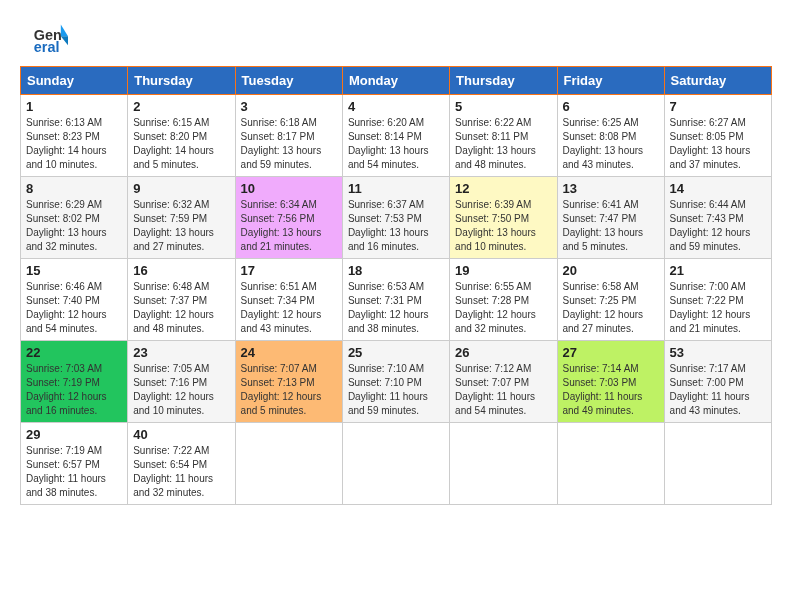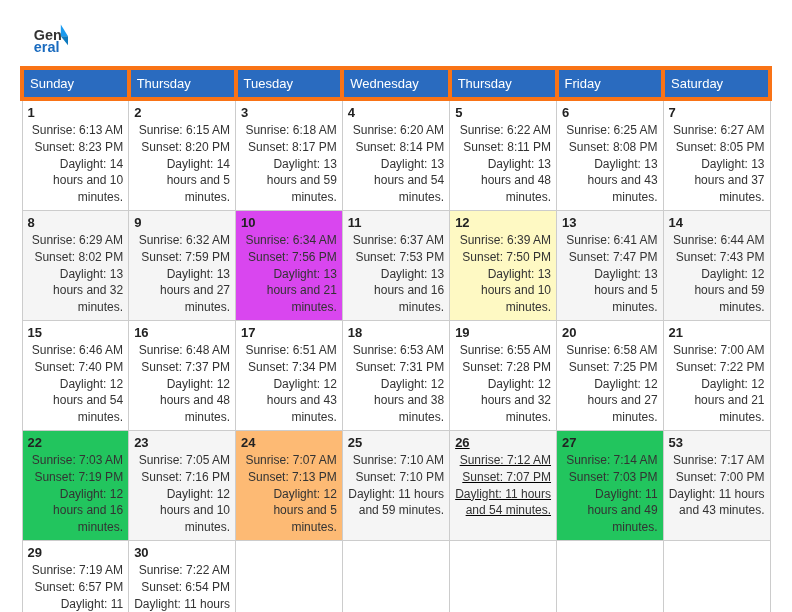--- a/index.html
+++ b/index.html
@@ -51,46 +51,45 @@
       width: 100%;
       border-collapse: collapse;
       font-size: 11px;
     }
     .calendar th {
       background-color: #2a6bbf;
       color: #fff;
       text-align: left;
       padding: 6px 6px;
       font-size: 13px;
-      font-weight: normal;
-      border: 4px solid #f97316;
+      font-weight: bold;
+      border: 1px solid #f97316;
     }
     .calendar td {
       border: 1px solid #ccc;
       vertical-align: top;
       padding: 4px 5px;
       width: 108px;
       min-height: 80px;
       background: #fff;
     }
     .calendar tr:nth-child(even) td {
       background: #f5f5f5;
     }
     .day-number {
       font-size: 13px;
       font-weight: bold;
       color: #222;
       display: block;
       margin-bottom: 2px;
     }
     .day-info {
-      font-size: 12px;
+      font-size: 10px;
       color: #333;
       line-height: 1.4;
-      text-align: right;
     }
     .empty-cell {
       background: #f9f9f9;
     }
   </style>
 </head>
 <body>
 
 <div class="header">
   <div class="logo">
@@ -112,21 +111,21 @@
     <div class="location"></div>
   </div>
 </div>
 
 <table class="calendar">
   <thead>
     <tr id="weekday-header">
     <th>Sunday</th>
         <th>Thursday</th>
         <th>Tuesday</th>
-        <th>Wednesday</th>
+        <th>Monday</th>
         <th>Thursday</th>
         <th>Friday</th>
         <th>Saturday</th>
       </tr>
   </thead>
   <tbody id="calendar-body">
   <tr>
         <td>
           <span class="day-number">1</span>
           <div class="day-info">Sunrise: 6:13 AM<br>Sunset: 8:23 PM<br>Daylight: 14 hours and 10 minutes.</div>
@@ -158,21 +157,21 @@
       </tr>
       <tr style="background: rgb(245, 245, 245);">
         <td style="background: rgb(245, 245, 245);">
           <span class="day-number">8</span>
           <div class="day-info">Sunrise: 6:29 AM<br>Sunset: 8:02 PM<br>Daylight: 13 hours and 32 minutes.</div>
         </td>
         <td style="background: rgb(245, 245, 245);">
           <span class="day-number">9</span>
           <div class="day-info">Sunrise: 6:32 AM<br>Sunset: 7:59 PM<br>Daylight: 13 hours and 27 minutes.</div>
         </td>
-        <td style="background: #d946ef;">
+        <td style="background: #f0abfc;">
           <span class="day-number">10</span>
           <div class="day-info">Sunrise: 6:34 AM<br>Sunset: 7:56 PM<br>Daylight: 13 hours and 21 minutes.</div>
         </td>
         <td style="background: rgb(245, 245, 245);">
           <span class="day-number">11</span>
           <div class="day-info">Sunrise: 6:37 AM<br>Sunset: 7:53 PM<br>Daylight: 13 hours and 16 minutes.</div>
         </td>
         <td style="background: #fef9c3;">
           <span class="day-number">12</span>
           <div class="day-info">Sunrise: 6:39 AM<br>Sunset: 7:50 PM<br>Daylight: 13 hours and 10 minutes.</div>
@@ -226,40 +225,40 @@
           <div class="day-info">Sunrise: 7:05 AM<br>Sunset: 7:16 PM<br>Daylight: 12 hours and 10 minutes.</div>
         </td>
         <td style="background: #fdba74;">
           <span class="day-number">24</span>
           <div class="day-info">Sunrise: 7:07 AM<br>Sunset: 7:13 PM<br>Daylight: 12 hours and 5 minutes.</div>
         </td>
         <td style="background: rgb(245, 245, 245); margin-left: 8px;">
           <span class="day-number">25</span>
           <div class="day-info">Sunrise: 7:10 AM<br>Sunset: 7:10 PM<br>Daylight: 11 hours and 59 minutes.</div>
         </td>
-        <td style="background: rgb(245, 245, 245); text-decoration: underline;">
+        <td style="background: rgb(245, 245, 245);">
           <span class="day-number">26</span>
           <div class="day-info">Sunrise: 7:12 AM<br>Sunset: 7:07 PM<br>Daylight: 11 hours and 54 minutes.</div>
         </td>
-        <td style="background: #22c55e;">
+        <td style="background: #bef264;">
           <span class="day-number">27</span>
           <div class="day-info">Sunrise: 7:14 AM<br>Sunset: 7:03 PM<br>Daylight: 11 hours and 49 minutes.</div>
         </td>
         <td style="background: rgb(245, 245, 245);">
           <span class="day-number">53</span>
           <div class="day-info">Sunrise: 7:17 AM<br>Sunset: 7:00 PM<br>Daylight: 11 hours and 43 minutes.</div>
         </td>
       </tr>
       <tr>
         <td>
           <span class="day-number">29</span>
           <div class="day-info">Sunrise: 7:19 AM<br>Sunset: 6:57 PM<br>Daylight: 11 hours and 38 minutes.</div>
         </td>
         <td>
-          <span class="day-number">30</span>
+          <span class="day-number">40</span>
           <div class="day-info">Sunrise: 7:22 AM<br>Sunset: 6:54 PM<br>Daylight: 11 hours and 32 minutes.</div>
         </td>
         <td class="empty-cell"></td>
         <td class="empty-cell"></td>
         <td class="empty-cell"></td>
         <td class="empty-cell"></td>
         <td class="empty-cell"></td>
       </tr>
     </tbody>
 </table>

